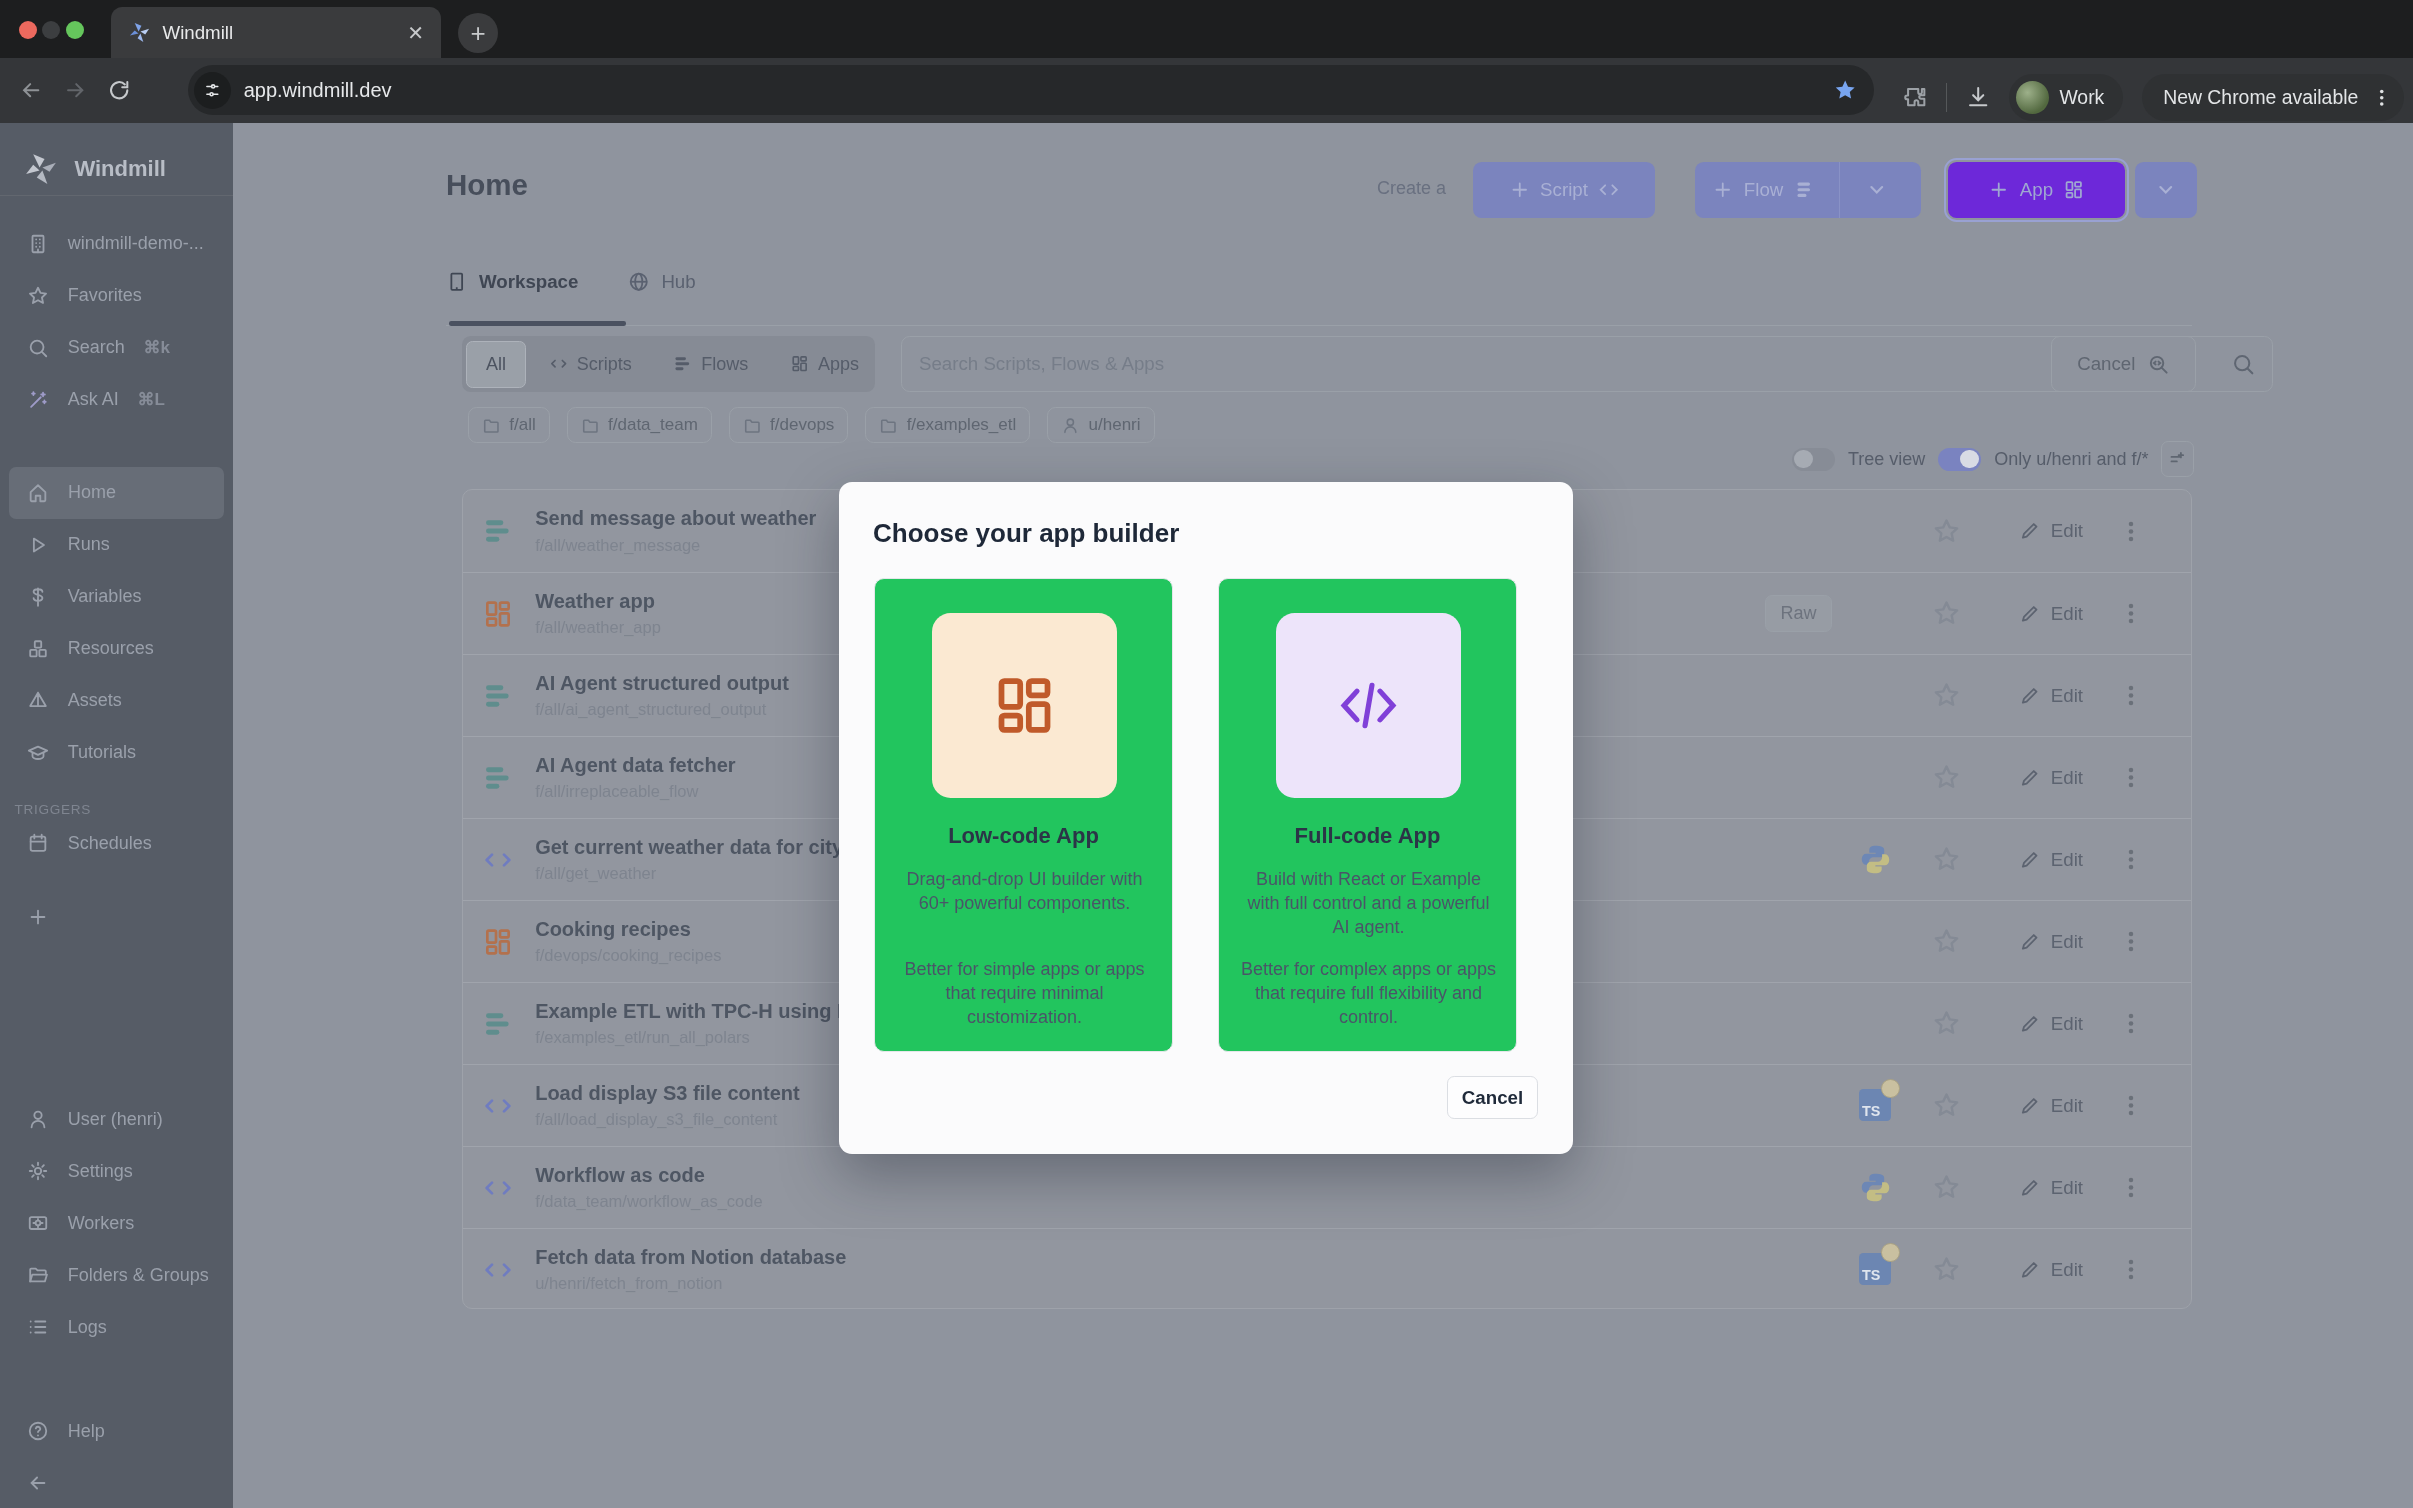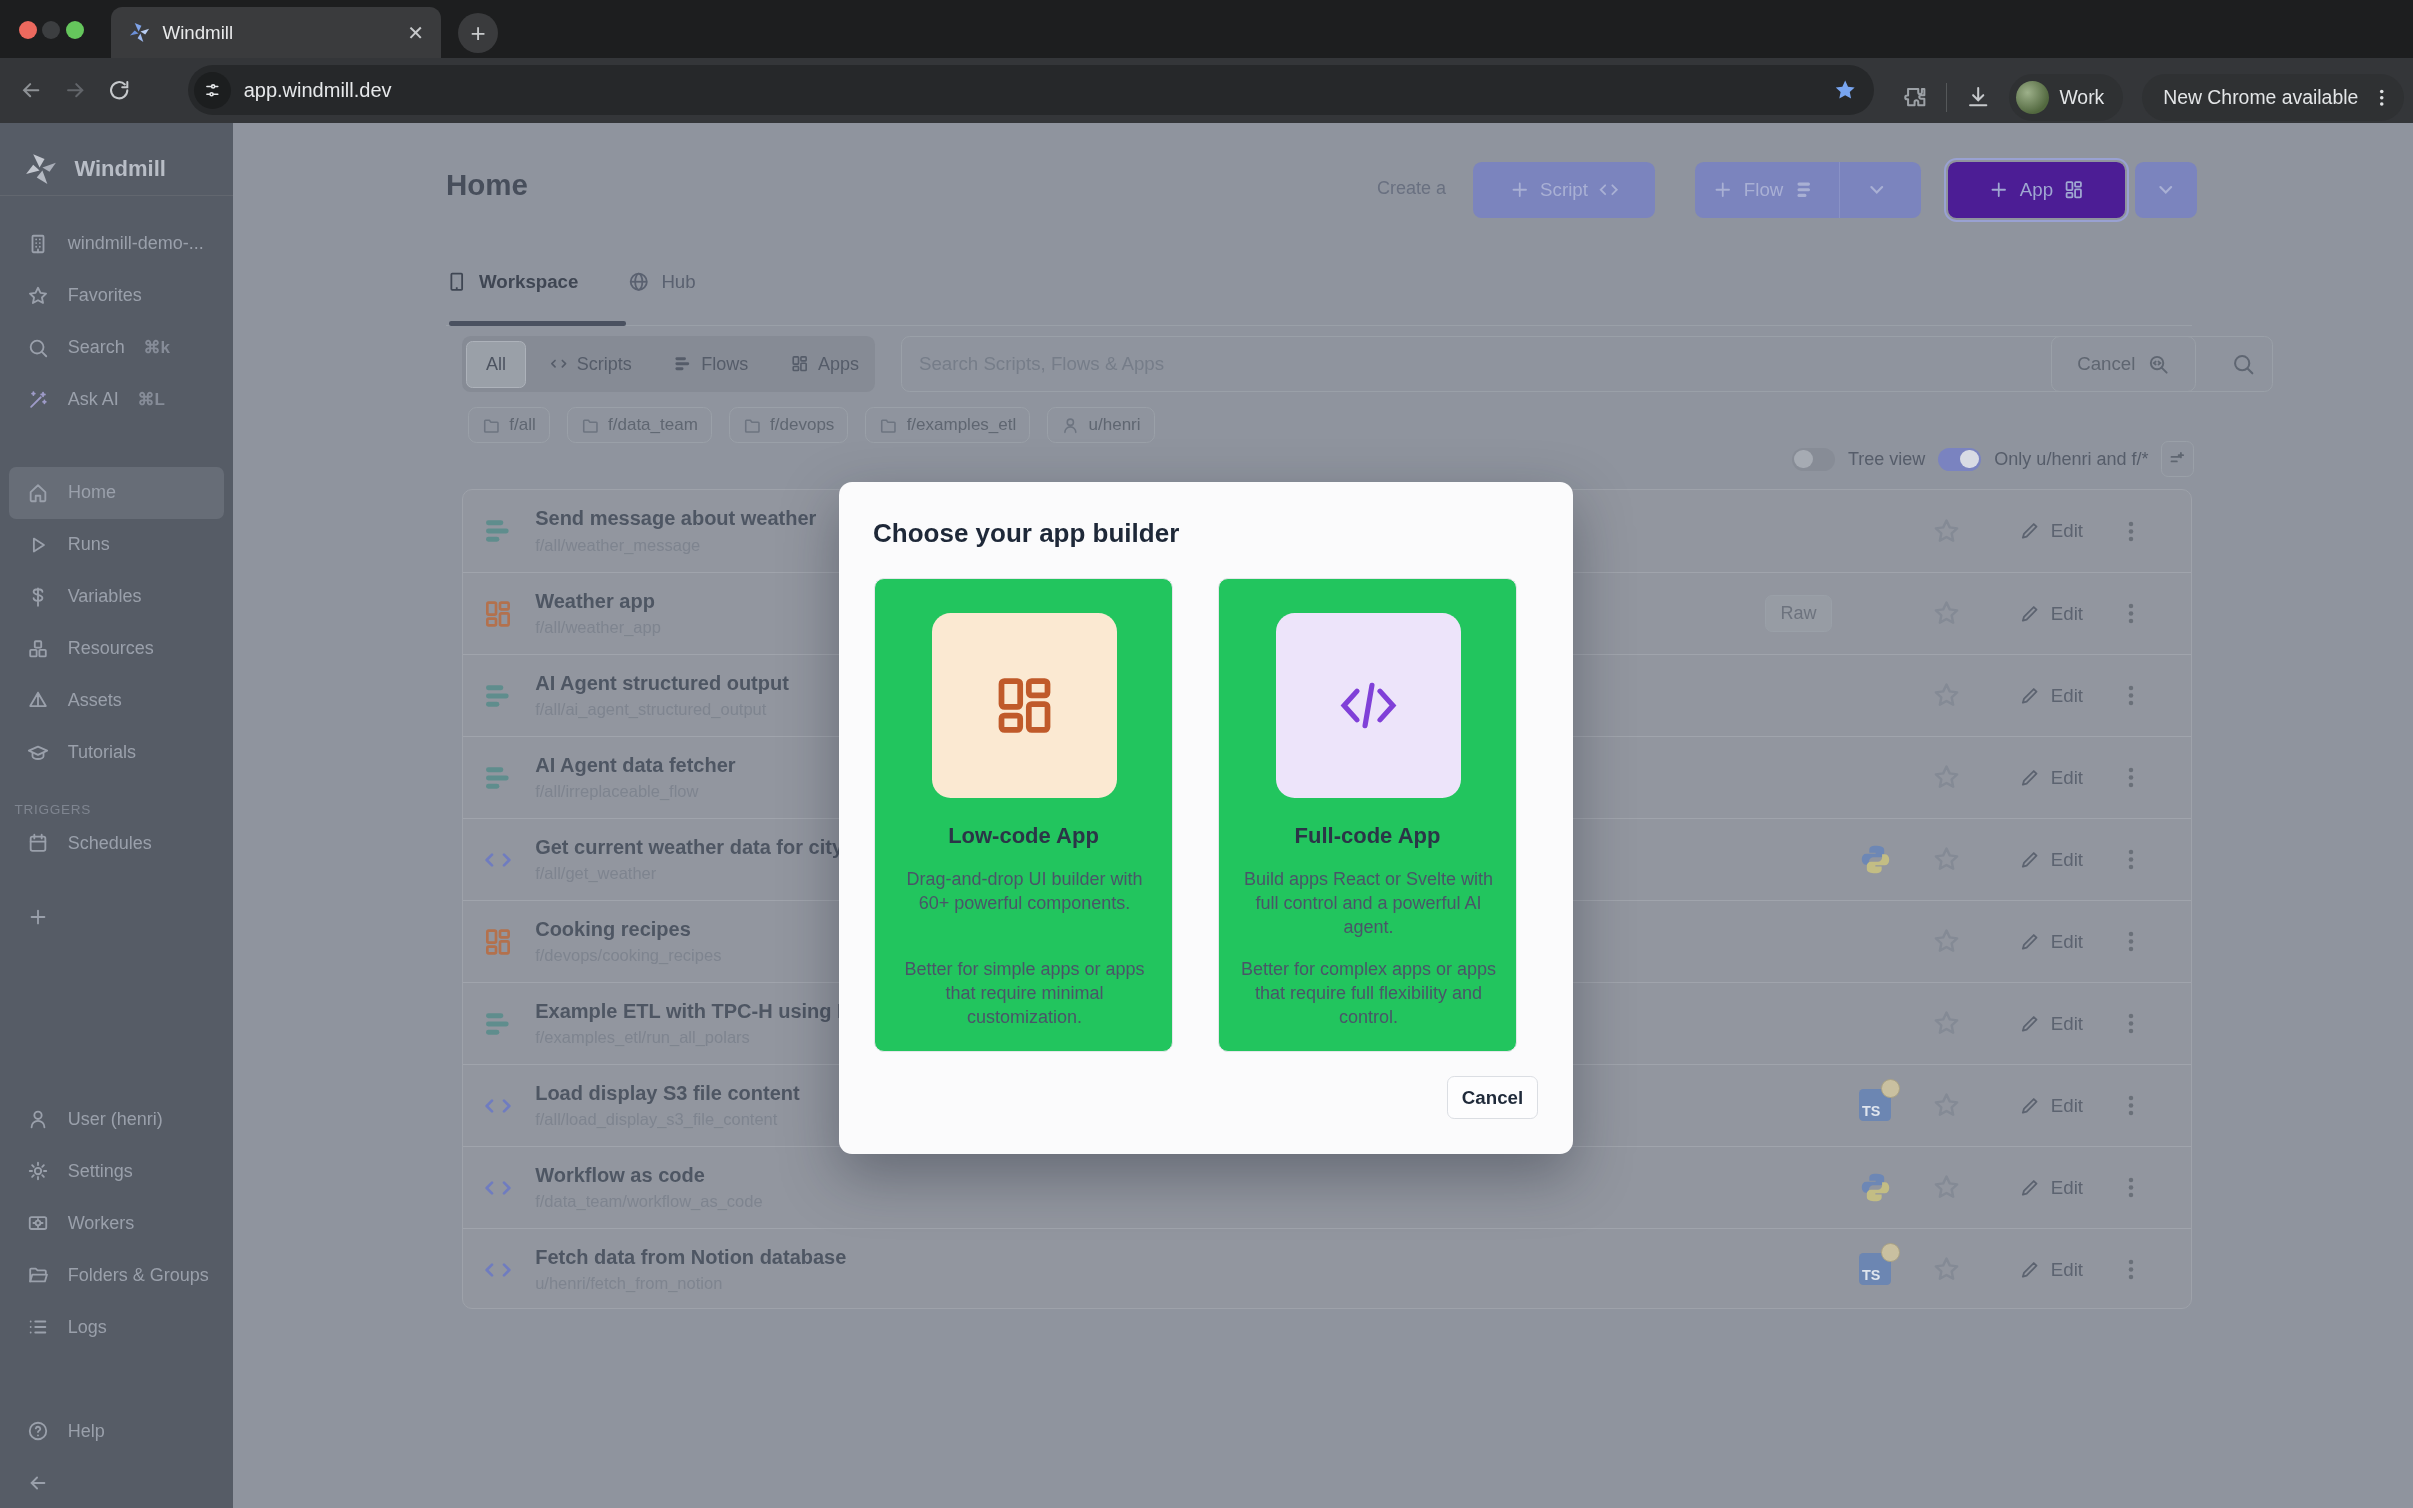--- a/index.html
+++ b/index.html
@@ -50,21 +50,21 @@
   .wand { color:#9e9bc8; }
 
   
   #main { left:233px; top:123px; width:2181px; height:1386px; }
   #page-title { left:213px; top:45px; font-size:29.5px; font-weight:bold; color:#474e5b; }
   #create-label { left:1144px; top:55px; font-size:18px; color:#697080; }
   .cbtn { height:56px; border-radius:8.6px; background:#7b84be; color:#a9b0d4;
           display:flex; align-items:center; justify-content:center; gap:10px;
           font-size:18.7px; top:39px; }
   .cbtn .ico { width:21.5px; height:21.5px; }
-  #btn-app { background:#4c1d95; color:#9fa7d1; outline:2.2px solid #99a1d2; outline-offset:2.2px; }
+  #btn-app { background:#6d28d9; color:#9fa7d1; outline:2.2px solid #99a1d2; outline-offset:2.2px; }
   .split { border-left:1.4px solid #8992c6; align-self:stretch; margin:0 0 0 14.4px; }
   .chev { width:18.7px; height:18.7px; }
 
   #tabs { left:213px; top:148px; display:flex; gap:50px; }
   .vtab { display:flex; align-items:center; gap:11.5px; font-size:18.7px; color:#5a6170; }
   .vtab .ico { width:21.5px; height:21.5px; }
   .vtab.sel { color:#3f4653; font-weight:bold; }
   #tab-underline { left:216px; top:198px; width:177px; height:5px; background:#4a5160; border-radius:2.2px; }
   #tabs-rule { left:213px; top:202px; width:1746px; border-top:1.4px solid #9aa0a8; }
 
@@ -980,18 +980,18 @@
   </div>
   <div class="abs card" style="left:379px">
     <div class="tile" style="background: rgb(237, 228, 250); color: rgb(128, 64, 216);">
         <span class="ico">
           <svg viewBox="0 0 24 24" fill="none" stroke="currentColor" stroke-width="1.8" stroke-linecap="round">
             <path d="M8 7l-4.5 5L8 17M16 7l4.5 5L16 17M13.2 5l-2.4 14"></path>
           </svg>
         </span>
       </div>
     <div class="card-h">Full-code App</div>
-    <div class="card-p p1">Build apps React or Svelte with full control and a powerful AI agent.</div>
+    <div class="card-p p1">Build with React or Example with full control and a powerful AI agent.</div>
     <div class="card-p p2">Better for complex apps or apps that require full flexibility and control.</div>
   </div>
   <div class="abs" id="cancel">Cancel</div>
 </div>
 
 
 </body></html>

